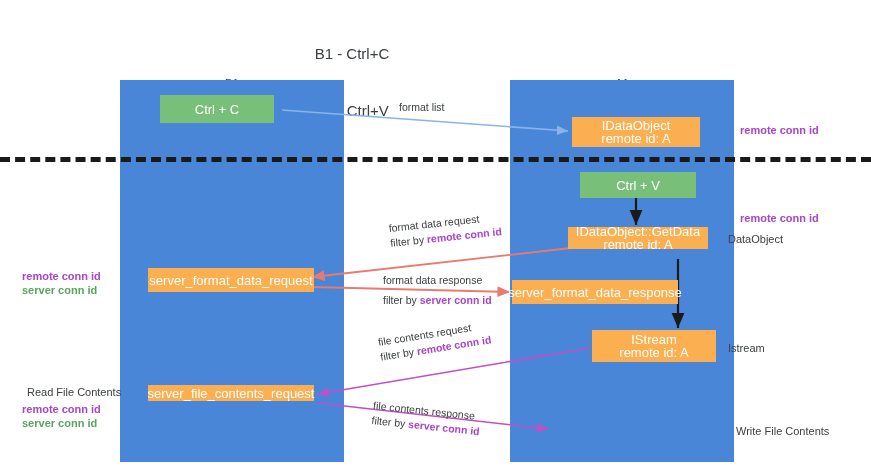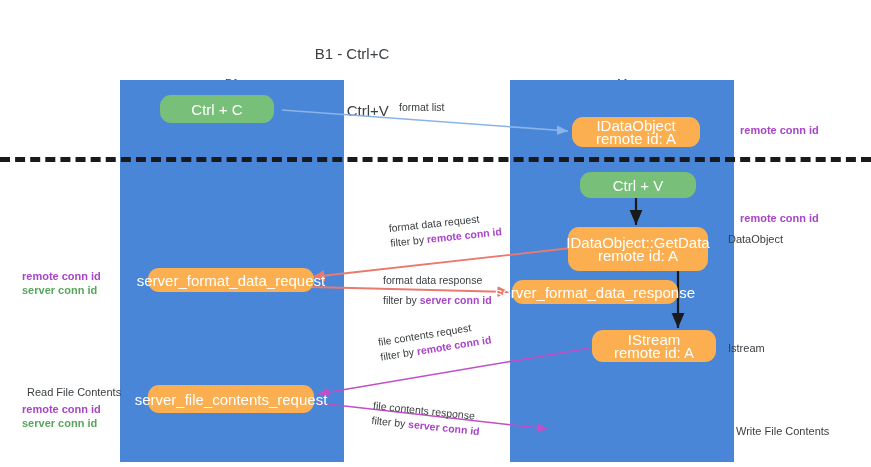--- a/index.html
+++ b/index.html
@@ -30,24 +30,23 @@
   }
 
   
   .lane{background:#4a86d8;}
 
   
   .box{
     display:flex;align-items:center;justify-content:center;
     text-align:center;
     color:#ffffff;
-    font-size:15px;line-height:13px;
+    font-size:13px;line-height:13px;
     box-sizing:border-box;
     white-space:pre-line;
-    border-radius:11px;
   }
   .box.green{background:#78c07a;}
   .box.orange{background:#fbaf50;}
 
   
   .side{
     font-size:11px;line-height:14px;white-space:pre-line;
   }
   .purple{color:#aa44c8;font-weight:bold;}
   .green-t{color:#58a55c;font-weight:bold;}
@@ -124,31 +123,31 @@
 
   <div class="abs dashsep"></div>
 
   <div class="abs box green" style="left:160px;top:95px;width:114px;height:28px;">Ctrl + C</div>
 
   <div class="abs box orange" style="left:572px;top:117px;width:128px;height:30px;">IDataObject
 remote id: A</div>
 
   <div class="abs box green" style="left:580px;top:172px;width:116px;height:26px;">Ctrl + V</div>
 
-  <div class="abs box orange" style="left:568px;top:227px;width:140px;height:44px;">IDataObject::GetData
+  <div class="abs box orange" style="left:568px;top:227px;width:140px;height:22px;">IDataObject::GetData
 remote id: A</div>
 
   <div class="abs box orange" style="left:148px;top:268px;width:166px;height:24px;">server_format_data_request</div>
 
   <div class="abs box orange" style="left:512px;top:280px;width:166px;height:24px;">server_format_data_response</div>
 
   <div class="abs box orange" style="left:592px;top:330px;width:124px;height:32px;">IStream
 remote id: A</div>
 
-  <div class="abs box orange" style="left:148px;top:385px;width:166px;height:28px;">server_file_contents_request</div>
+  <div class="abs box orange" style="left:148px;top:385px;width:166px;height:16px;">server_file_contents_request</div>
 
 
   <div class="abs edgelabel" style="left:399px;top:100px;">format list</div>
 
   <div class="abs" style="left:388px;top:221px;transform:rotate(-6deg);transform-origin:0 0;">
     <div class="edgelabel">format data request</div>
     <div class="edgelabel">
       <span>filter by </span><b class="p">remote conn id</b>
     </div>
   </div>

